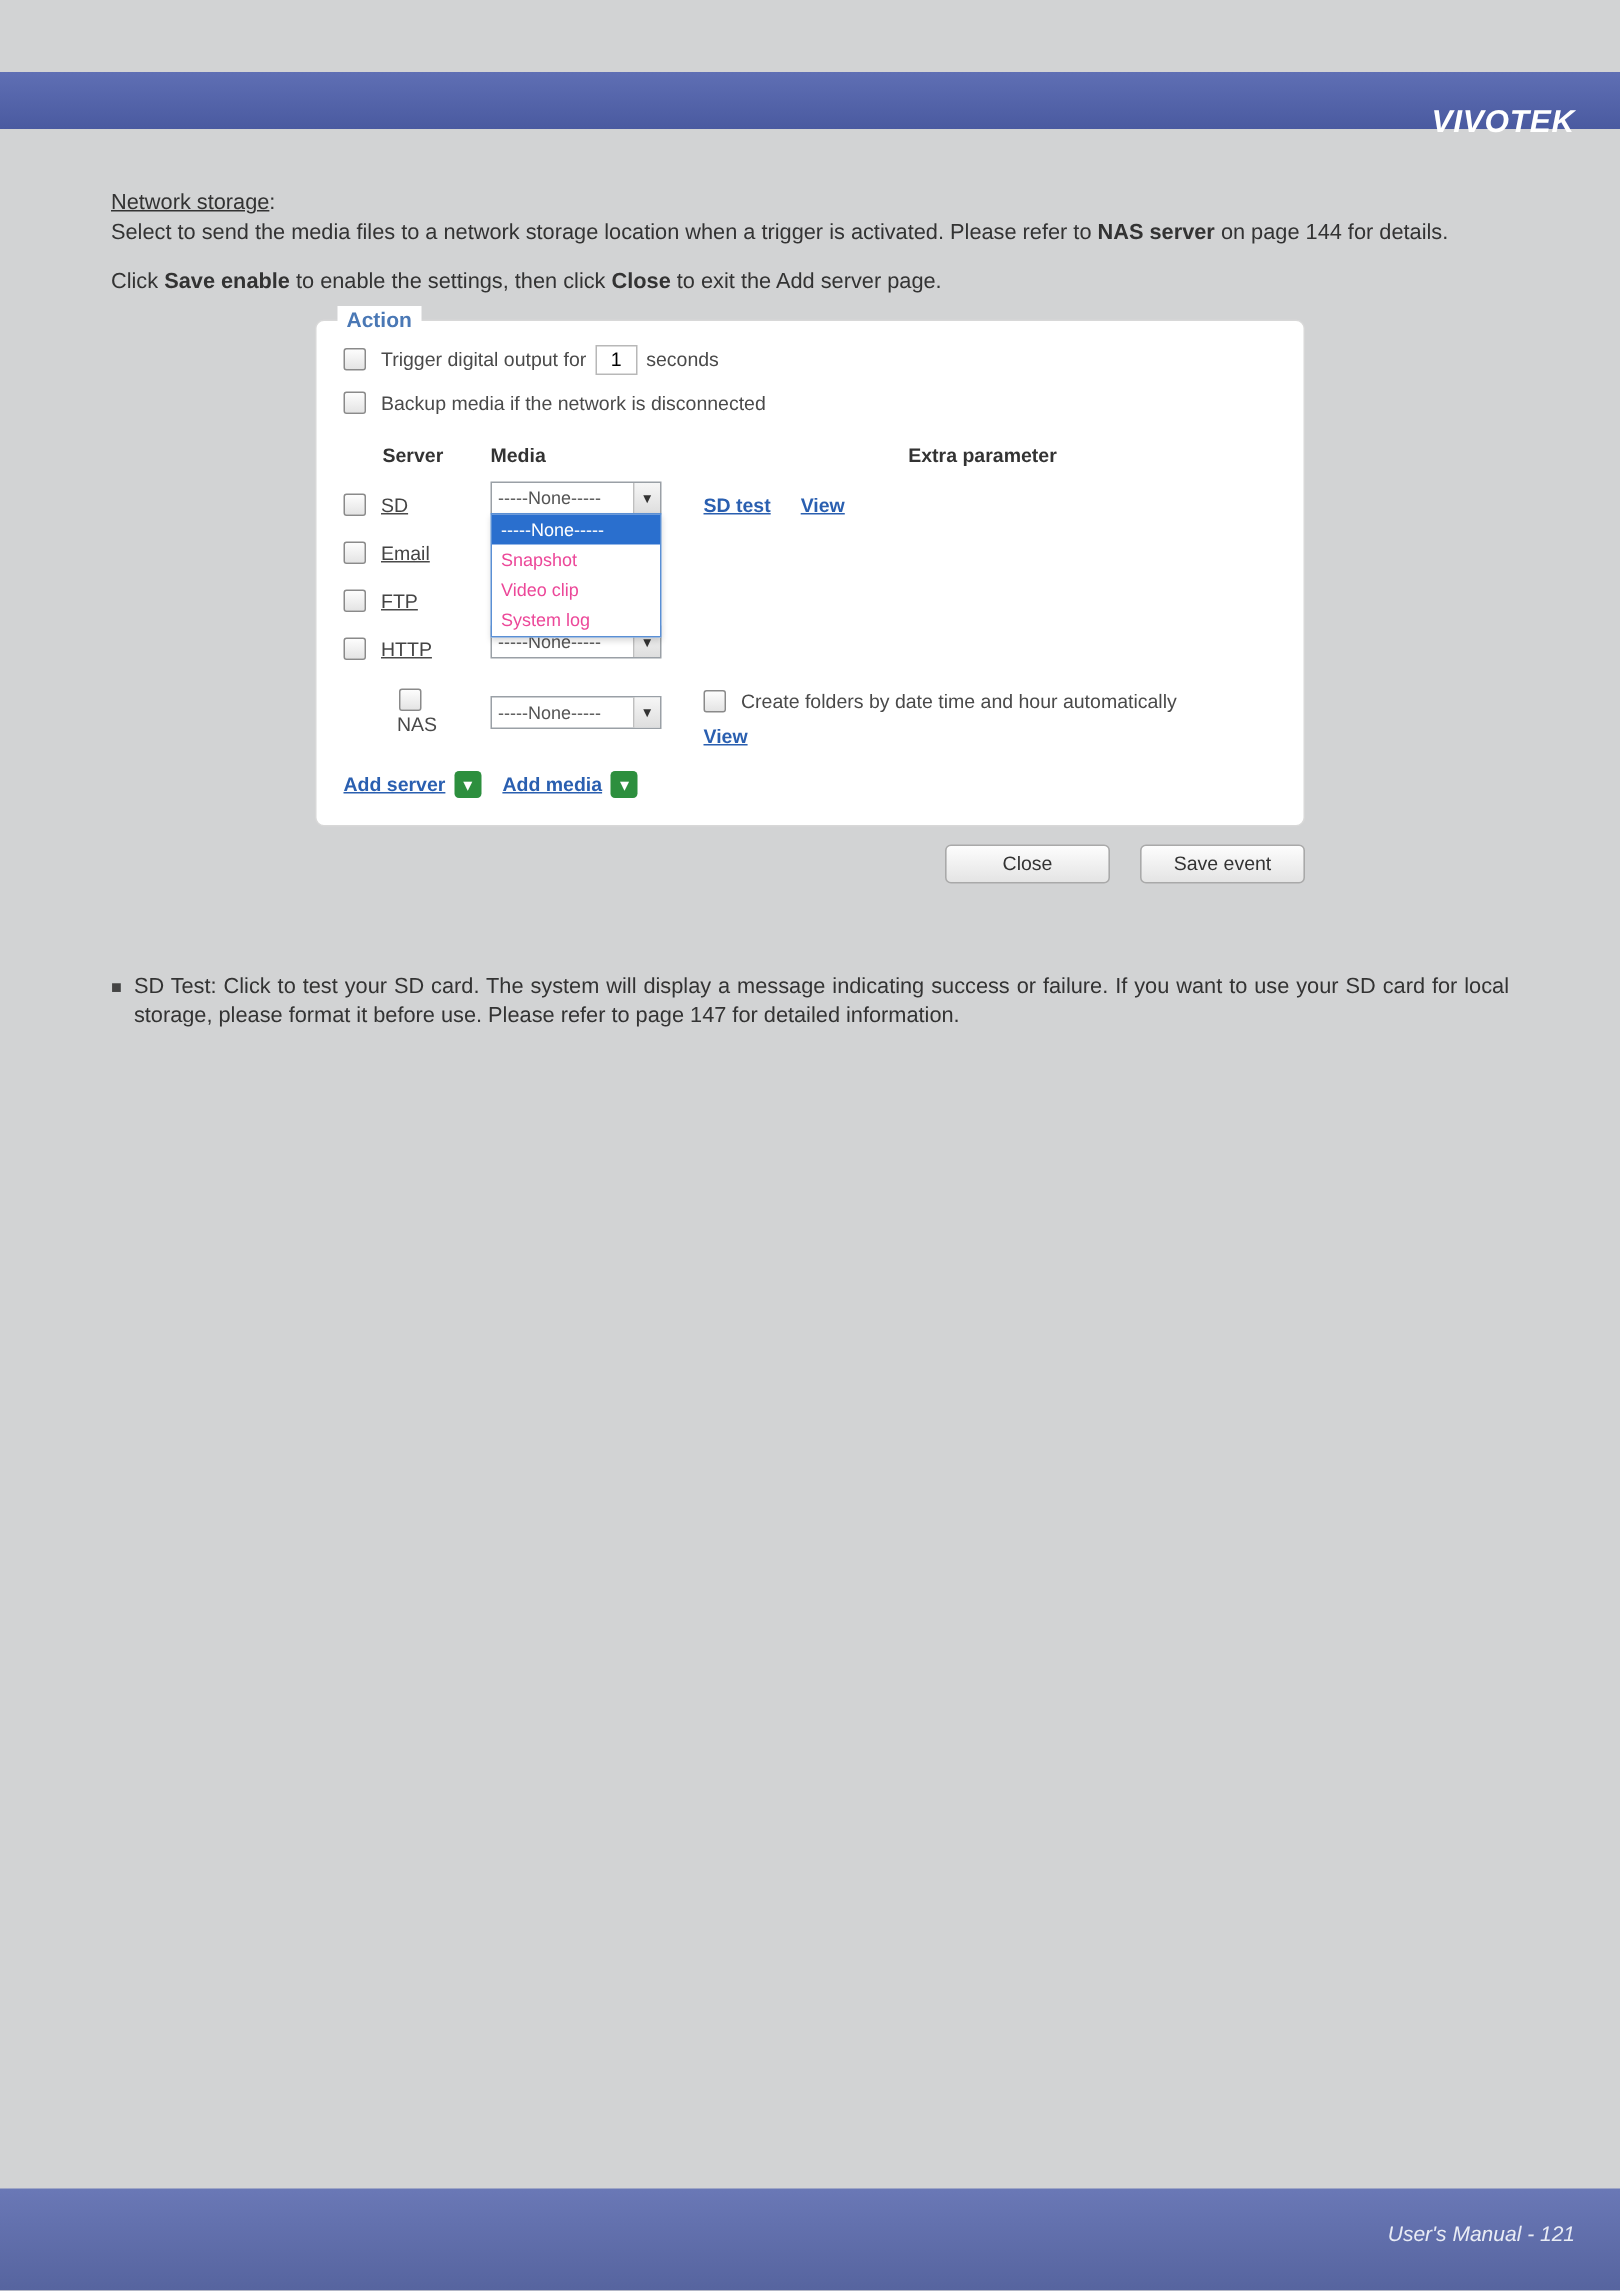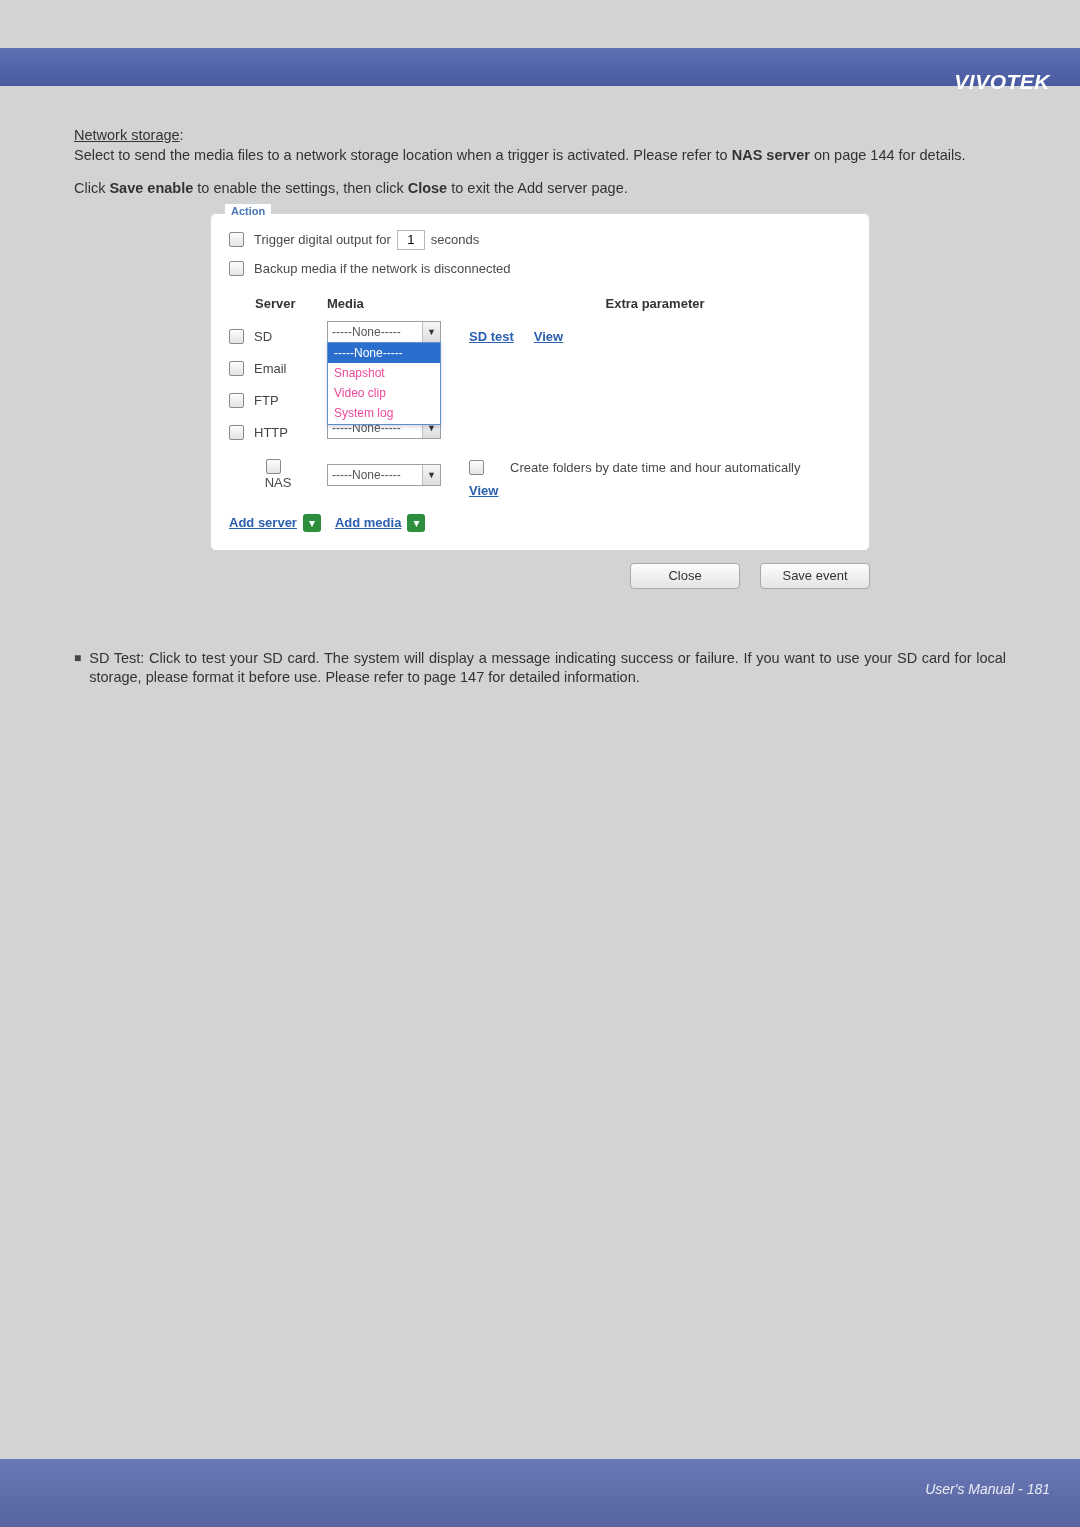--- a/index.html
+++ b/index.html
@@ -53,21 +53,21 @@
     color: #4a4a4a;
   }
   .legend {
     position: absolute;
     top: -10px;
     left: 14px;
     background: #fff;
     padding: 0 6px;
     color: #4a78b5;
     font-weight: bold;
-    font-size: 11px;
+    font-size: 14px;
   }
   .row {
     display: flex;
     align-items: center;
     margin-bottom: 10px;
   }
   .cb {
     width: 15px;
     height: 15px;
     border: 1px solid #8a8a8a;
@@ -90,21 +90,21 @@
     display: flex;
     font-weight: bold;
     color: #333;
     padding: 8px 0 8px 0;
     margin-top: 4px;
   }
   .col-cb { width: 26px; }
   .col-server { width: 72px; }
   .col-media { width: 132px; }
   .col-extra { flex: 1; text-align: center; }
-  .leftcol { display: flex; flex-direction: column; }
+  .leftcol { display: flex; flex-direction: column; text-decoration: underline; }
   .lrow { display: flex; align-items: center; height: 32px; }
   .lrow .label { font-size: 13px; color: #444; }
 
   .media-box {
     position: relative;
   }
   .sel {
     width: 114px;
     height: 22px;
     border: 1px solid #9aa0a6;
@@ -148,21 +148,21 @@
   .dropdown-open .opt.sel-hl {
     background: #2a6fce;
     color: #fff;
   }
 
   .extra-links { display: flex; align-items: center; gap: 20px; padding-left: 10px; }
   .ln { color: #2a5fb0; text-decoration: underline; font-weight: bold; font-size: 13px; cursor: pointer; }
 
   .nas-row { display: flex; align-items: flex-start; margin-top: 6px; }
   .nas-extra { display: flex; flex-direction: column; gap: 6px; padding-left: 10px; }
-  .nas-extra .folder-line { display: flex; align-items: center; gap: 16px; }
+  .nas-extra .folder-line { display: flex; align-items: center; gap: 0; }
 
   .add-line { margin-top: 14px; display: flex; align-items: center; gap: 14px; }
   .add-item { display: flex; align-items: center; gap: 6px; }
   .dn-icon {
     width: 18px; height: 18px;
     background: #2d8f3e;
     border-radius: 3px;
     display: flex; align-items: center; justify-content: center;
     color: #fff; font-size: 12px;
   }
@@ -337,13 +337,13 @@
   </div>
 
   <div class="bullet-para">
     <span class="bullet-mark">■</span>
     <div class="bullet-text">SD Test: Click to test your SD card. The system will display a message indicating success or failure. If you want to use your SD card for local storage, please format it before use. Please refer to page 147 for detailed information.</div>
   </div>
 
 </div>
 
 <div class="footer-band"></div>
-<div class="footer">User's Manual - 181</div>
+<div class="footer">User's Manual - 121</div>
 
 </body></html>

